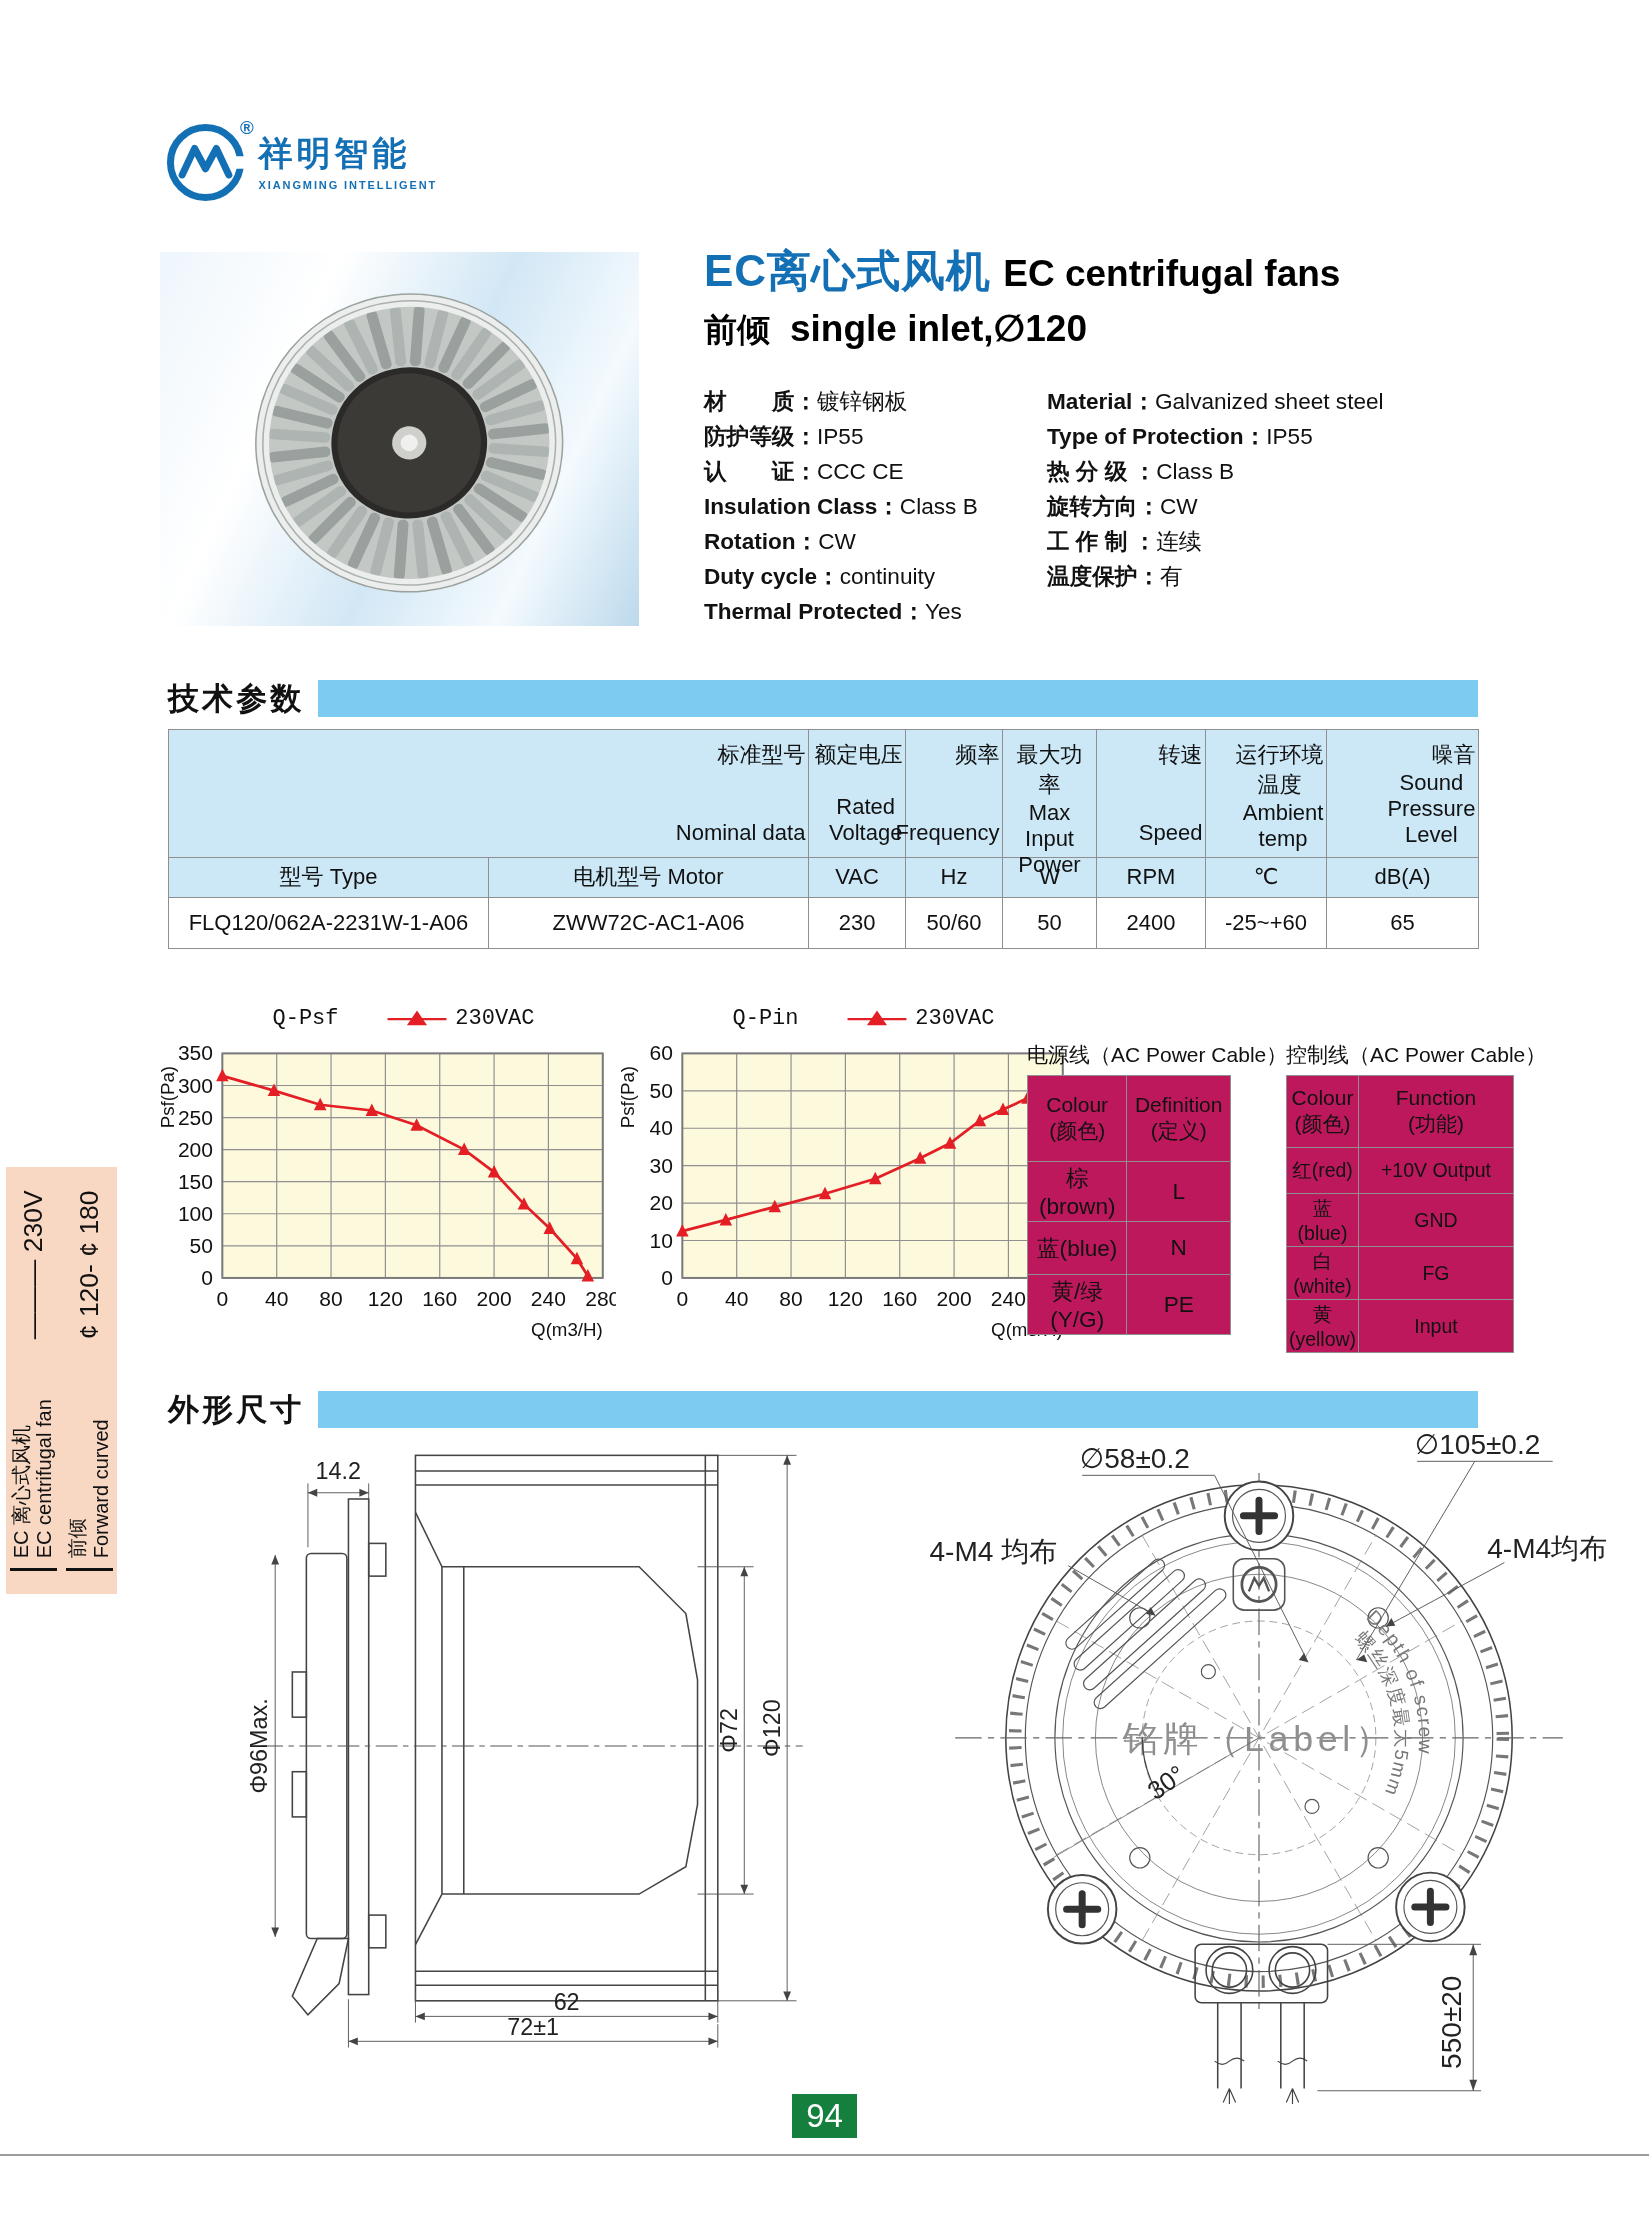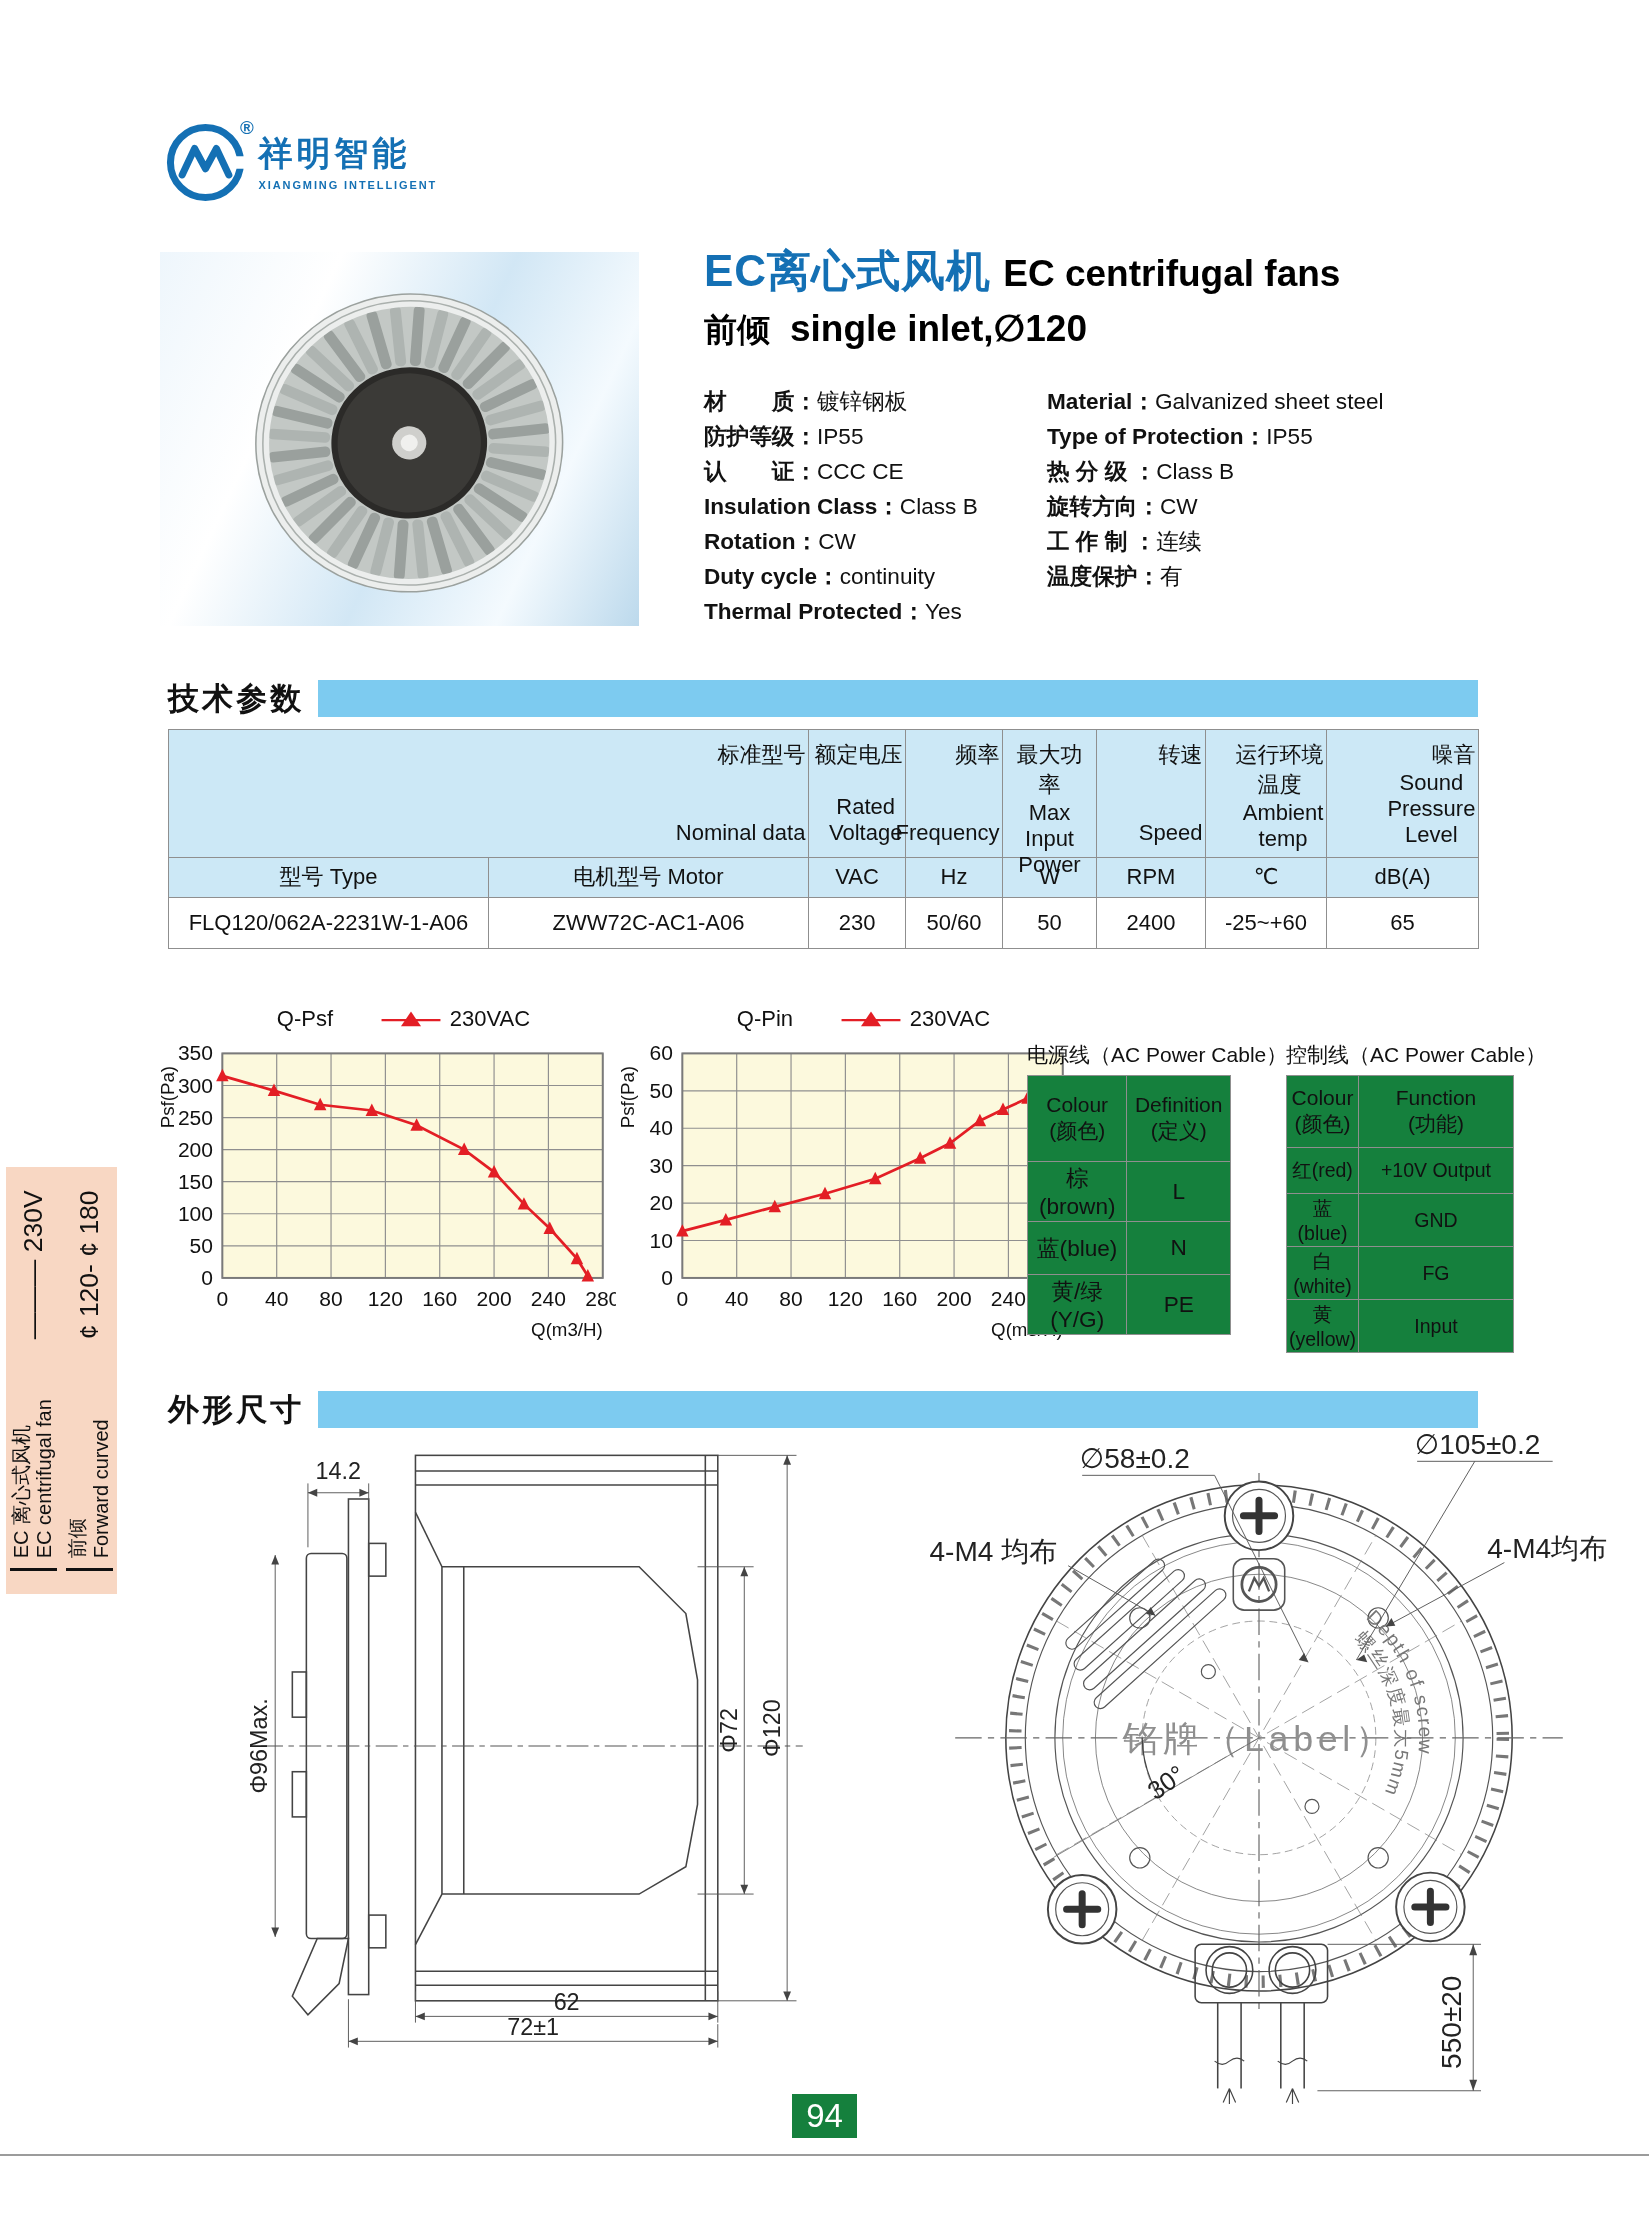--- a/index.html
+++ b/index.html
@@ -42,27 +42,27 @@
   .tech td{border:1.6px solid #8f8f8f;text-align:center;vertical-align:middle;font-size:22px;}
   .tech .hd{background:#cce8f6;}
   .hcell{display:flex;flex-direction:column;justify-content:space-between;align-items:flex-end;
          height:106px;padding:9.4px 1.6px;}
   .tech .r2 td{height:37px;}
   .tech .r3 td{height:48px;background:#fff;}
 
   
   .chart{width:456px;height:335px;}
   .chart-head{position:absolute;top:0;left:31px;right:0;display:flex;justify-content:center;
-              align-items:center;gap:47px;font-size:22px;}
+              align-items:center;gap:47px;font-size:22px;font-family:Liberation Mono, monospace;}
   .chart-svg{position:absolute;left:0;top:26.5px;}
 
   
   .cablebox .cab-title{font-size:21px;white-space:nowrap;margin-bottom:6.2px;}
   .cable{width:100%;}
-  .cable td{border:1.6px solid #8f8f8f;text-align:center;vertical-align:middle;background:#15803d;}
+  .cable td{border:1.6px solid #8f8f8f;text-align:center;vertical-align:middle;background:#be185d;}
   .cable .ch td{height:83px;font-size:21px;}
   .ca td{height:50px;font-size:22.6px;}
   .cb .ch td{height:69px;}
   .cb td{height:43px;font-size:19.5px;}
 
   
   .sidebar{left:6.2px;top:1167px;width:111px;height:427px;background:#f8d7c3;}
   .sidebar-rot{position:absolute;left:0;top:427px;width:427px;height:111px;
                transform-origin:0 0;transform:rotate(-90deg);
                display:flex;flex-direction:column;justify-content:center;gap:9.4px;

